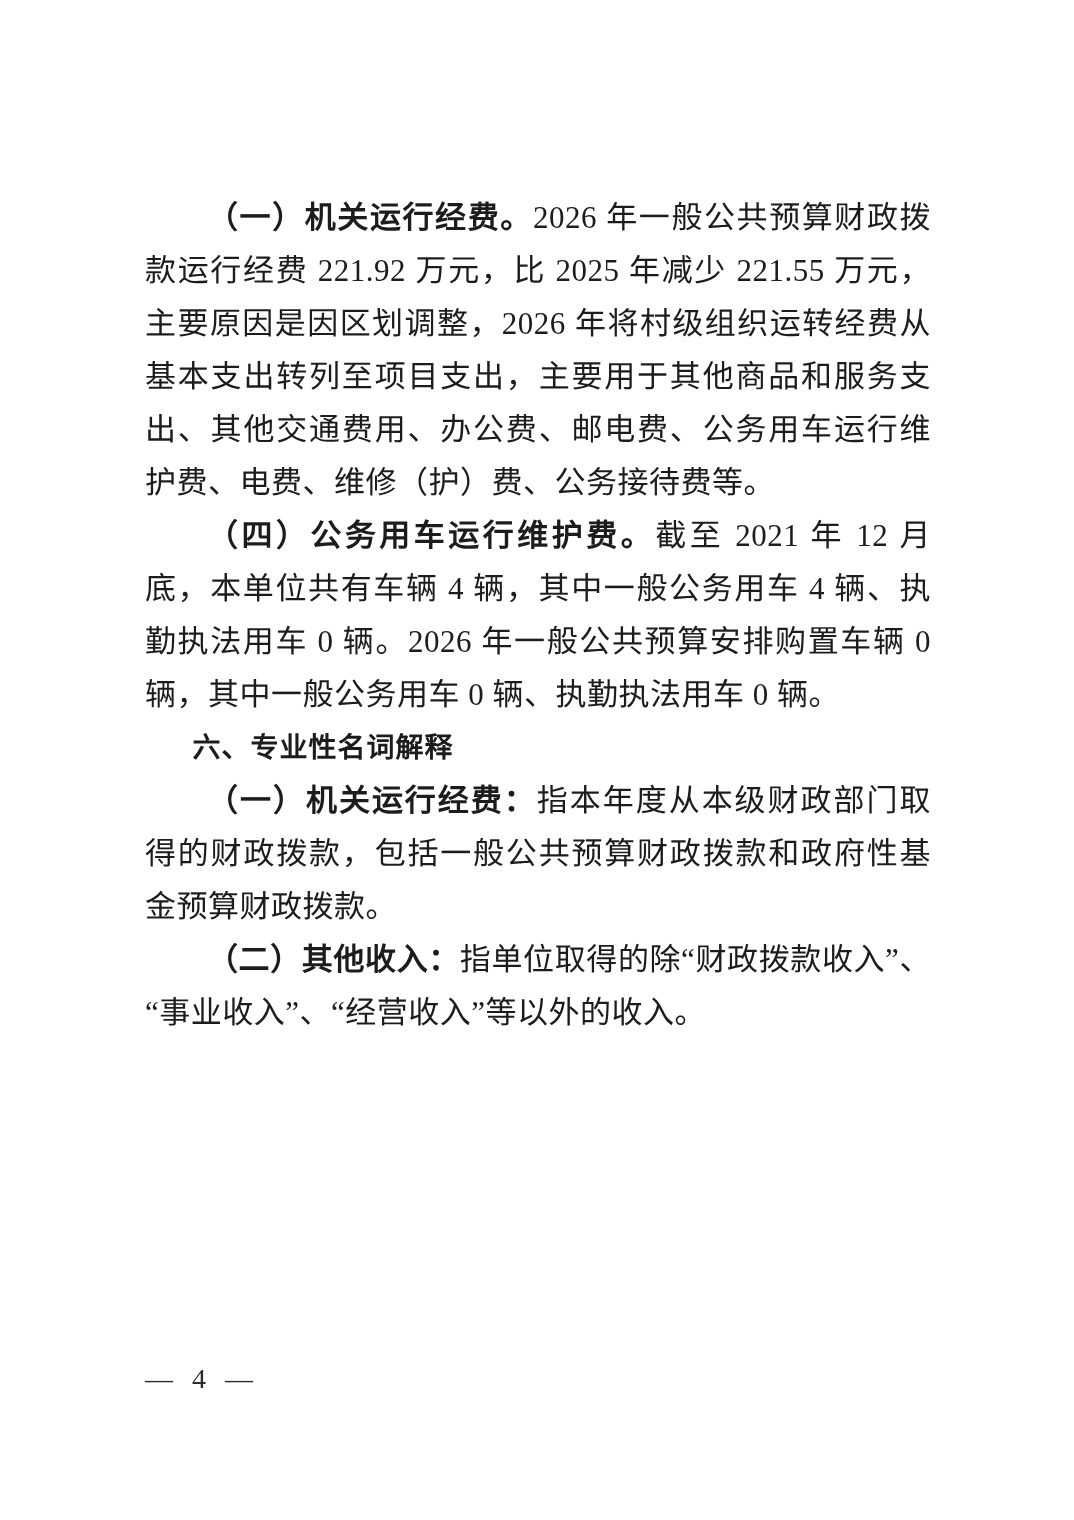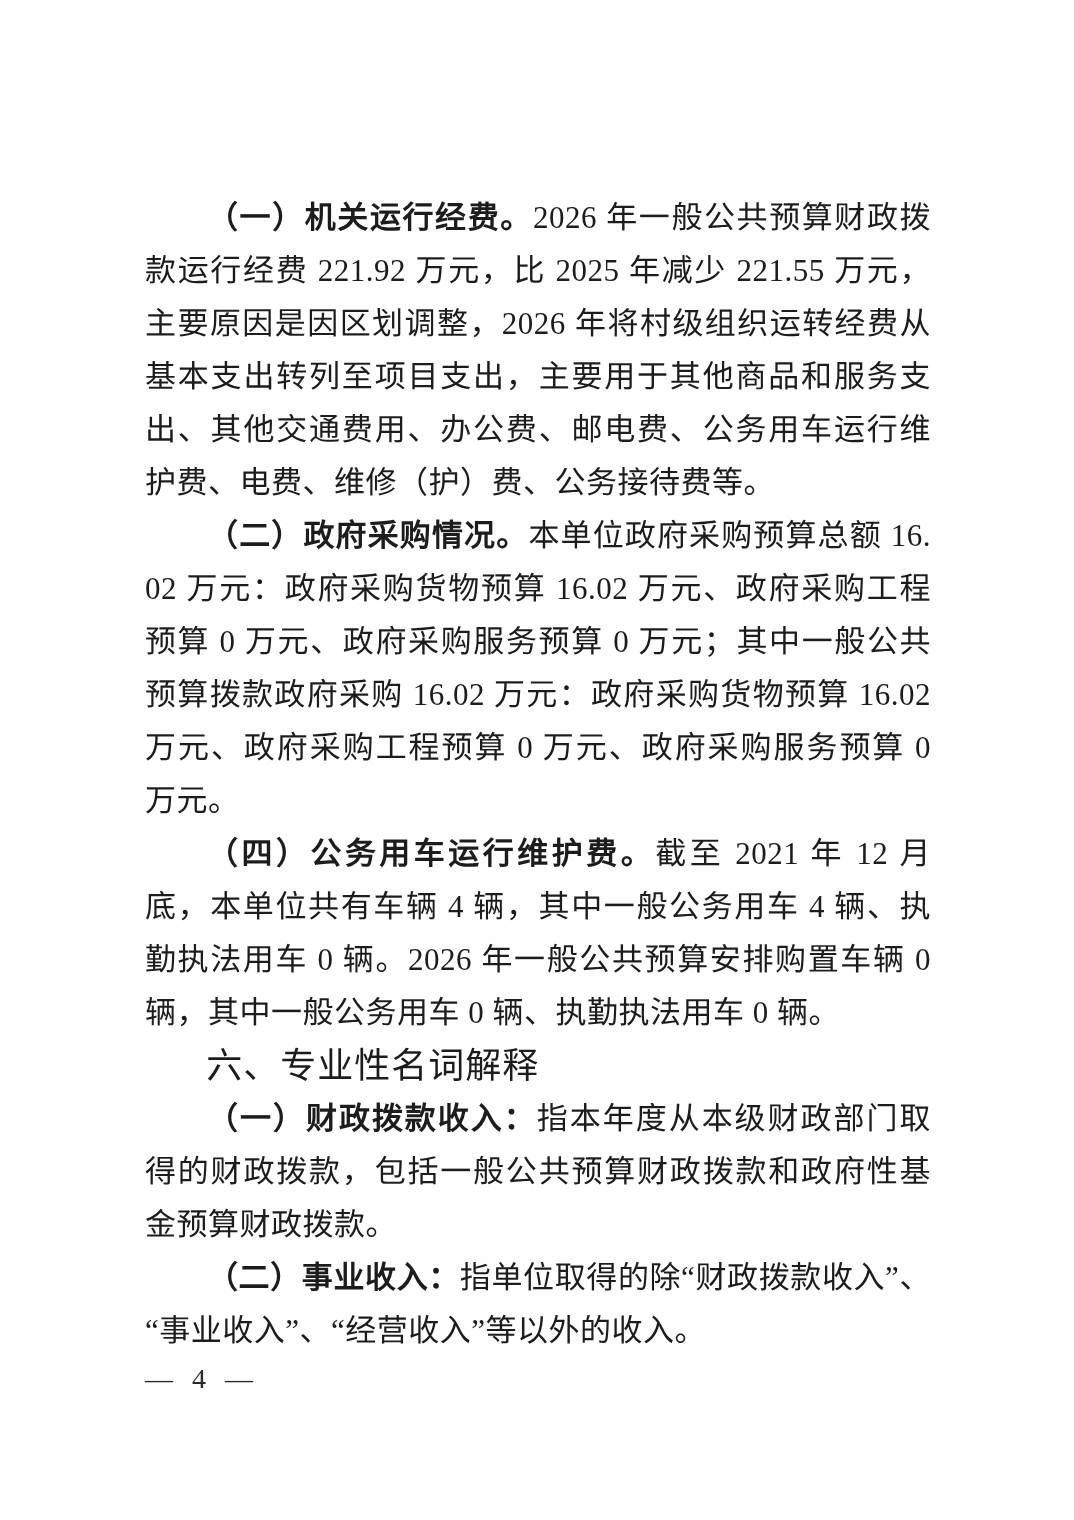--- a/index.html
+++ b/index.html
@@ -41,22 +41,22 @@
     letter-spacing: 0.5px;
     word-break: break-all;
   }
 
   .para .label {
     font-weight: bold;
   }
 
   .section-heading {
     font-family: "Liberation Sans", "DejaVu Sans", sans-serif;
-    font-weight: normal;
-    font-size: 36px;
+    font-weight: bold;
+    font-size: 28px;
     line-height: 53px;
     text-indent: 1.7em;
     letter-spacing: 1px;
   }
 
   .page-footer {
     position: absolute;
     left: 145px;
     top: 1362px;
     font-size: 28px;
@@ -66,27 +66,26 @@
   }
 </style>
 </head>
 <body>
 
 <div class="page">
   <div class="content">
 
     <p class="para"><span class="label">（一）机关运行经费。</span><span>2026 年一般公共预算财政拨款运行经费 221.92 万元，比 2025 年减少 221.55 万元，主要原因是因区划调整，2026 年将村级组织运转经费从基本支出转列至项目支出，主要用于其他商品和服务支出、其他交通费用、办公费、邮电费、公务用车运行维护费、电费、维修（护）费、公务接待费等。</span></p>
 
-    <p class="para"><span class="label">（二）政府采购情况。</span><span>本单位政府采购预算总额 16.02 万元：政府采购货物预算 16.02 万元、政府采购工程预算 0 万元、政府采购服务预算 0 万元；其中一般公共预算拨款政府采购 16.02 万元：政府采购货物预算 16.02 万元、政府采购工程预算 0 万元、政府采购服务预算 0 万元。</span></p>
 
 
     <p class="para"><span class="label">（四）公务用车运行维护费。</span><span>截至 2021 年 12 月底，本单位共有车辆 4 辆，其中一般公务用车 4 辆、执勤执法用车 0 辆。2026 年一般公共预算安排购置车辆 0 辆，其中一般公务用车 0 辆、执勤执法用车 0 辆。</span></p>
 
     <h2 class="section-heading">六、专业性名词解释</h2>
 
-    <p class="para"><span class="label">（一）财政拨款收入：</span><span>指本年度从本级财政部门取得的财政拨款，包括一般公共预算财政拨款和政府性基金预算财政拨款。</span></p>
+    <p class="para"><span class="label">（一）机关运行经费：</span><span>指本年度从本级财政部门取得的财政拨款，包括一般公共预算财政拨款和政府性基金预算财政拨款。</span></p>
 
-    <p class="para"><span class="label">（二）事业收入：</span><span>指单位取得的除“财政拨款收入”、“事业收入”、“经营收入”等以外的收入。</span></p>
+    <p class="para"><span class="label">（二）其他收入：</span><span>指单位取得的除“财政拨款收入”、“事业收入”、“经营收入”等以外的收入。</span></p>
 
   </div>
 
   <div class="page-footer">— 4 —</div>
 </div>
 
 </body></html>

